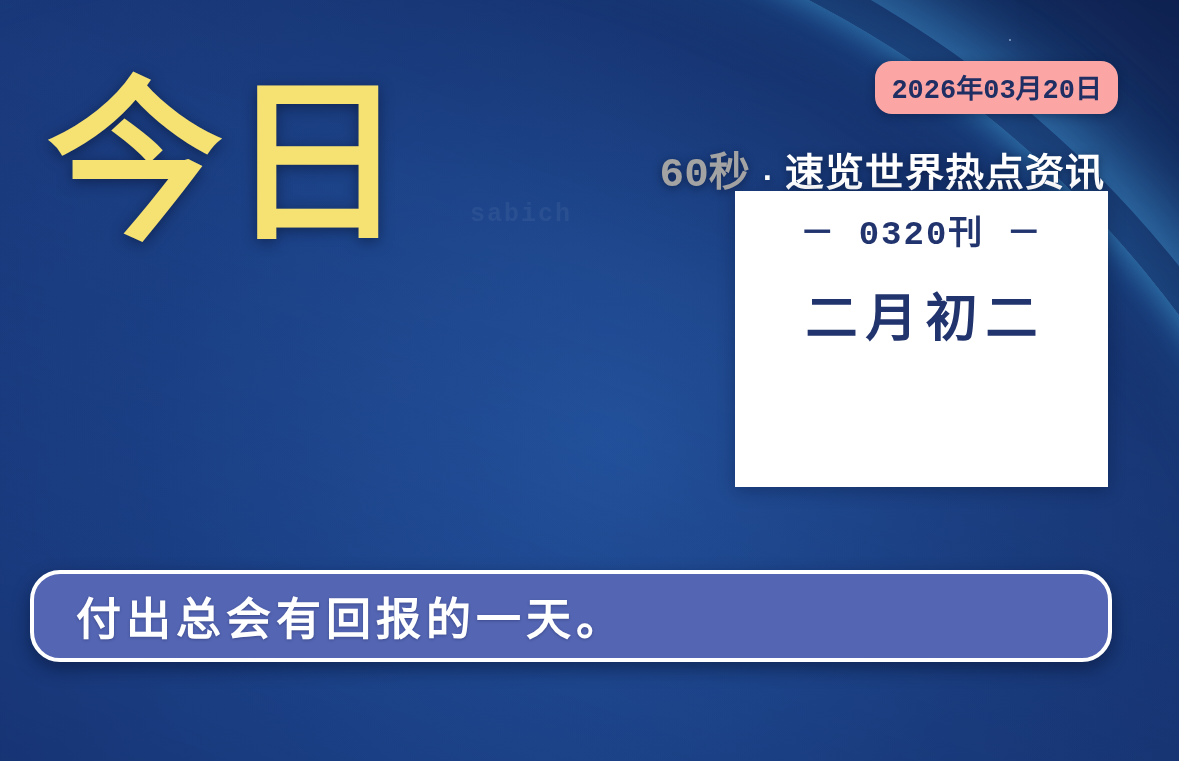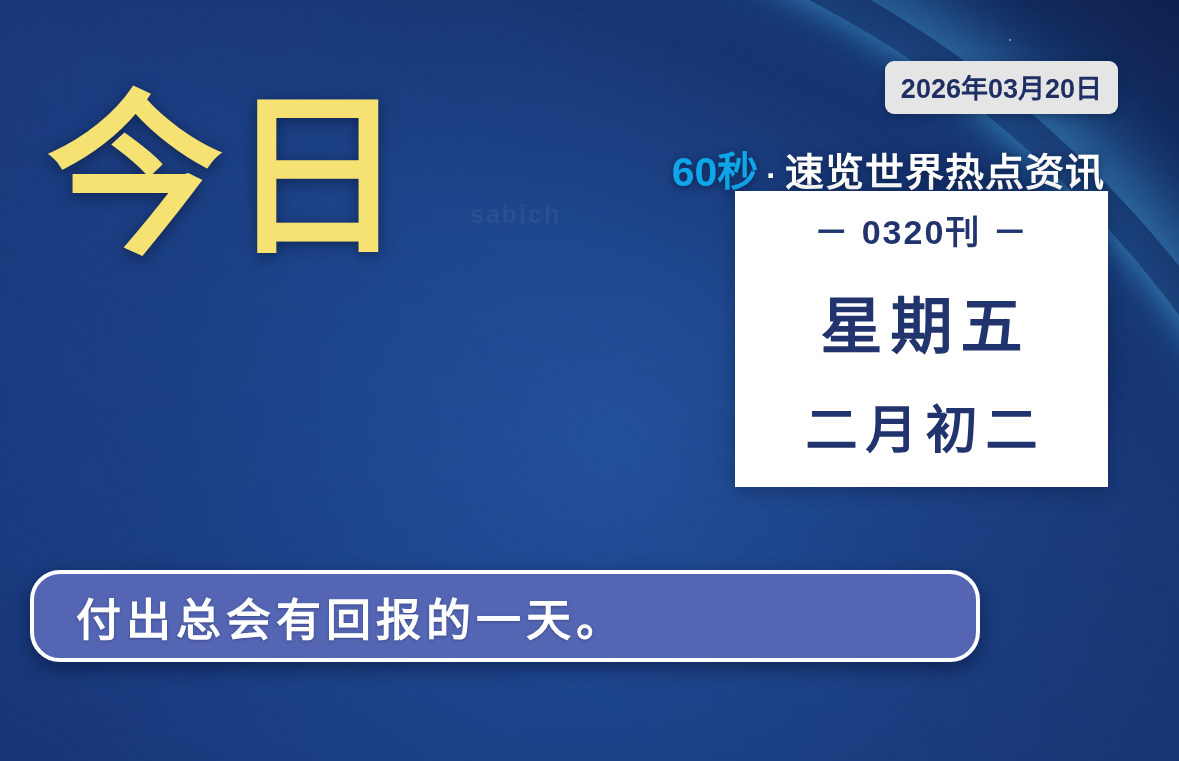--- a/index.html
+++ b/index.html
@@ -145,21 +145,21 @@
     left:470px; top:200px;
     font-size:25px;
     letter-spacing:2px;
     color:rgba(255,255,255,.055);
     font-family:"Liberation Sans",sans-serif;
     font-weight:700;
     user-select:none;
   }
 
   
-  .cn { font-family:Liberation Sans, sans-serif; }
+  .cn { font-family:Liberation Mono, monospace; }
 
   
   .headline {
     position:absolute;
     left:47px; top:95px;
     line-height:.94;
     z-index:6;
   }
   .headline .l1, .headline .l2 {
     display:block;
@@ -175,47 +175,47 @@
   .headline .l2 {
     color:#f4f6f8;
     margin-top:24px;
     text-shadow:0 3px 16px rgba(8,18,48,.45);
   }
 
   
   .date-pill {
     position:absolute;
     right:61px; top:61px;
-    background:#e5e5e5;
+    background:#fca5a5;
     color:#1f2f63;
     font-size:27px;
     font-weight:700;
     padding:6px 16px 8px;
-    border-radius:9px;
+    border-radius:17px;
     letter-spacing:0px;
     white-space:nowrap;
     z-index:7;
     box-shadow:0 2px 10px rgba(5,14,40,.35);
   }
 
   
   .tagline {
     position:absolute;
     right:74px; top:138px;
     display:flex;
     align-items:baseline;
     gap:0px;
     white-space:nowrap;
     z-index:7;
     text-shadow:0 2px 9px rgba(6,16,44,.6);
   }
   .tagline .secs {
     font-size:41px;
     font-weight:900;
-    color:#0ea5e9;
+    color:#a3a3a3;
     letter-spacing:0px;
   }
   .tagline .dot {
     font-size:32px;
     font-weight:900;
     color:#ffffff;
     padding:0 8px;
   }
   .tagline .sub {
     font-size:39px;
@@ -261,21 +261,21 @@
     color:#22346e;
     letter-spacing:8px;
     text-indent:8px;
     white-space:nowrap;
   }
 
   
   .quote {
     position:absolute;
     left:30px; top:570px;
-    width:950px; height:92px;
+    width:1082px; height:92px;
     background:#5465b3;
     border:4px solid #ffffff;
     border-radius:30px;
     display:flex;
     align-items:center;
     z-index:7;
     box-shadow:0 7px 18px rgba(5,12,35,.45);
   }
   .quote .qtext {
     color:#ffffff;
@@ -322,21 +322,20 @@
   <div class="date-pill cn">2026年03月20日</div>
 
   <div class="tagline cn">
     <span class="secs">60秒</span>
     <span class="dot">·</span>
     <span class="sub">速览世界热点资讯</span>
   </div>
 
   <div class="card cn">
     <div class="issue">－ 0320刊 －</div>
-    <div class="weekday">星期五</div>
     <div class="lunar">二月初二</div>
   </div>
 
   <div class="quote">
     <span class="qtext cn">付出总会有回报的一天。</span>
   </div>
 
 </div>
 
 </body></html>

